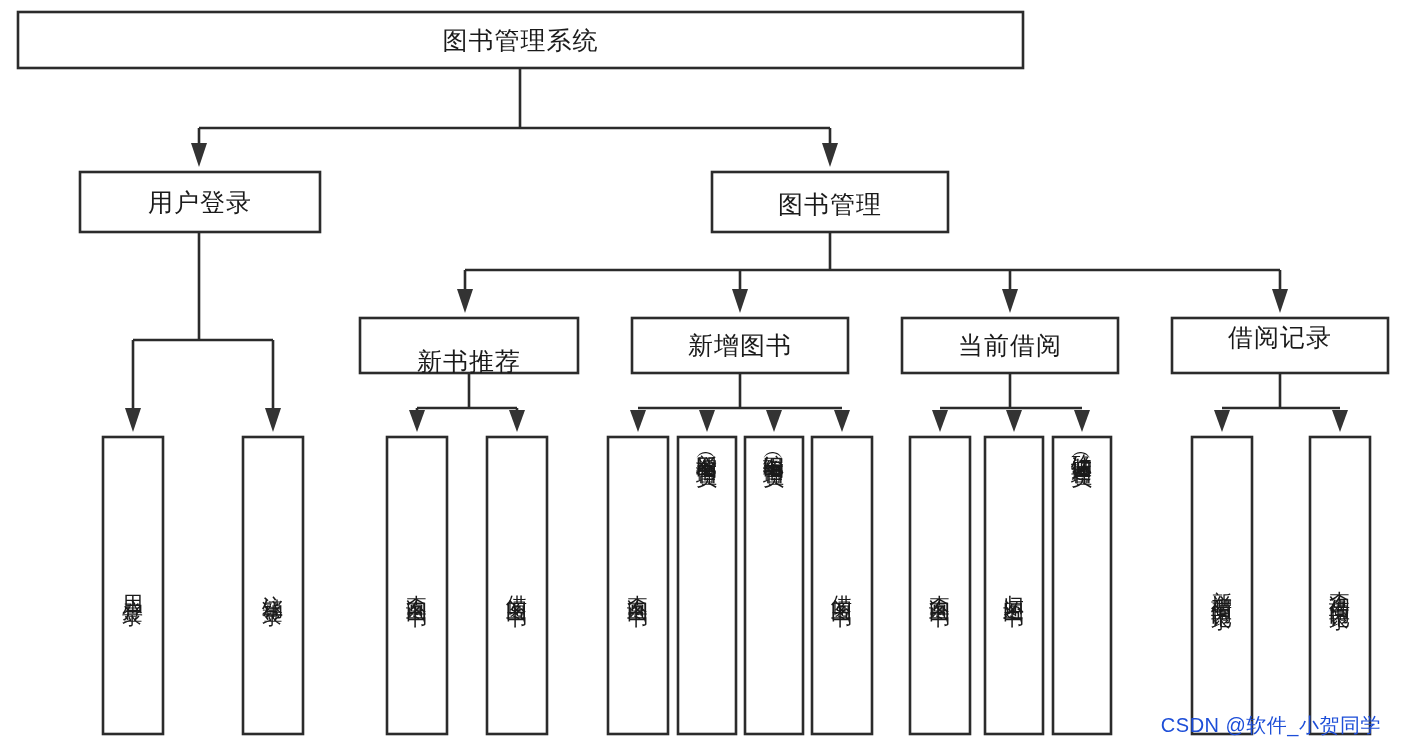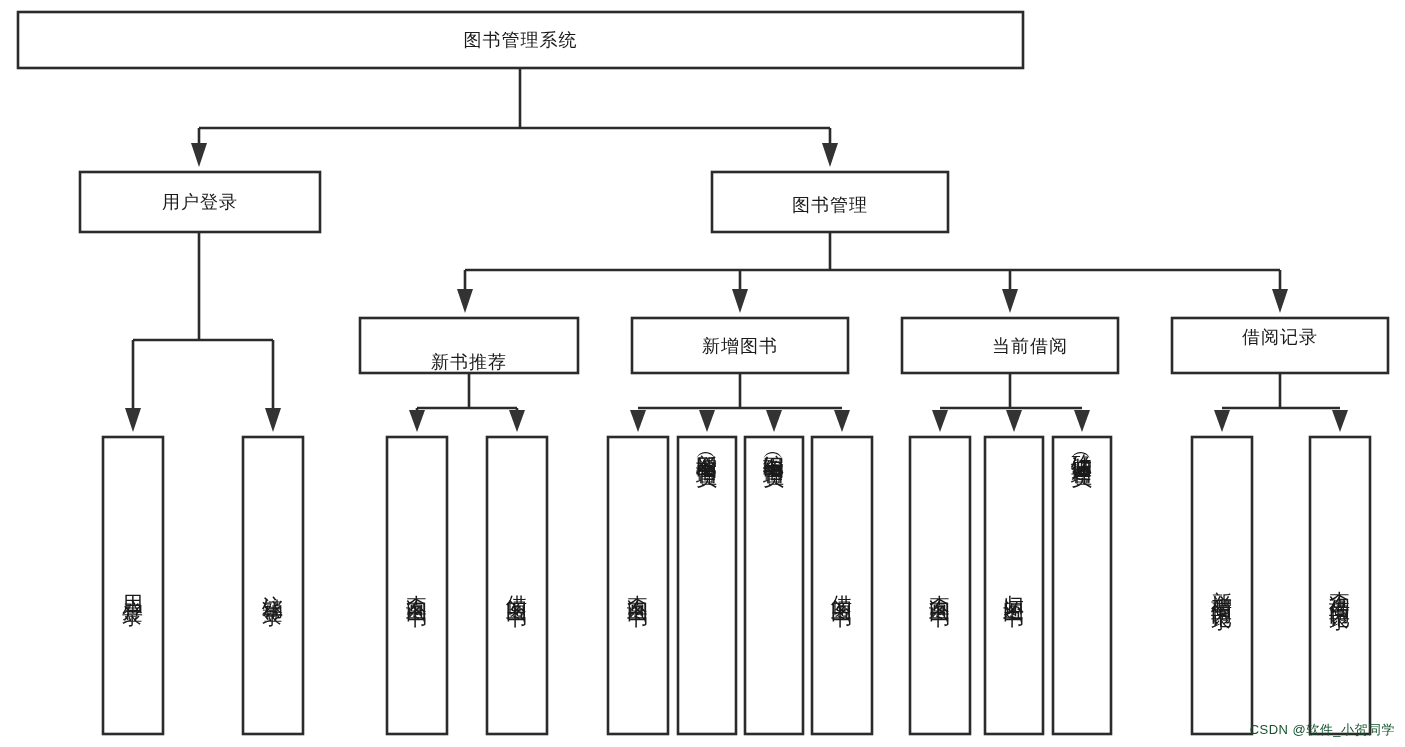--- a/index.html
+++ b/index.html
@@ -33,25 +33,25 @@
     stroke-width: 2.6;
     stroke-linecap: butt;
     stroke-linejoin: miter;
   }
   .arrow-head {
     fill: #333333;
     stroke: none;
   }
   .watermark-text {
     position: absolute;
-    right: 10px;
+    right: 24px;
     bottom: 8px;
     font-family: "Liberation Sans", "DejaVu Sans", sans-serif;
-    font-size: 13px;
-    color: #14532d;
+    font-size: 20px;
+    color: #1d4ed8;
     letter-spacing: 0.5px;
     white-space: nowrap;
     pointer-events: none;
   }
   .vlabel-wrap {
     position: absolute;
     display: flex;
     align-items: center;
     justify-content: center;
     pointer-events: none;
@@ -69,21 +69,21 @@
   }
   .hlabel-wrap {
     position: absolute;
     display: flex;
     align-items: center;
     justify-content: center;
     pointer-events: none;
   }
   .hlabel-inner {
     font-family: Liberation Sans, sans-serif;
-    font-size: 18px;
+    font-size: 25px;
     color: #1a1a1a;
     letter-spacing: 1px;
     white-space: nowrap;
   }
 </style>
 </head>
 <body>
 
 <svg id="diagram" viewBox="0 0 1405 747">
 
@@ -189,21 +189,21 @@
 </div>
 
 <div class="hlabel-wrap" style="left:360px; top:334px; width:218px; height:55px;">
   <span class="hlabel-inner">新书推荐</span>
 </div>
 
 <div class="hlabel-wrap" style="left:632px; top:318px; width:216px; height:55px;">
   <span class="hlabel-inner">新增图书</span>
 </div>
 
-<div class="hlabel-wrap" style="left:902px; top:318px; width:216px; height:55px;margin-left:20px;">
+<div class="hlabel-wrap" style="left:902px; top:318px; width:216px; height:55px;">
   <span class="hlabel-inner">当前借阅</span>
 </div>
 
 <div class="hlabel-wrap" style="left:1172px; top:318px; width:216px; height:38px;">
   <span class="hlabel-inner">借阅记录</span>
 </div>
 
 <div class="vlabel-wrap" style="left:103px; top:437px; width:60px; height:297px;">
   <span class="vlabel-inner">用户登录</span>
 </div>

